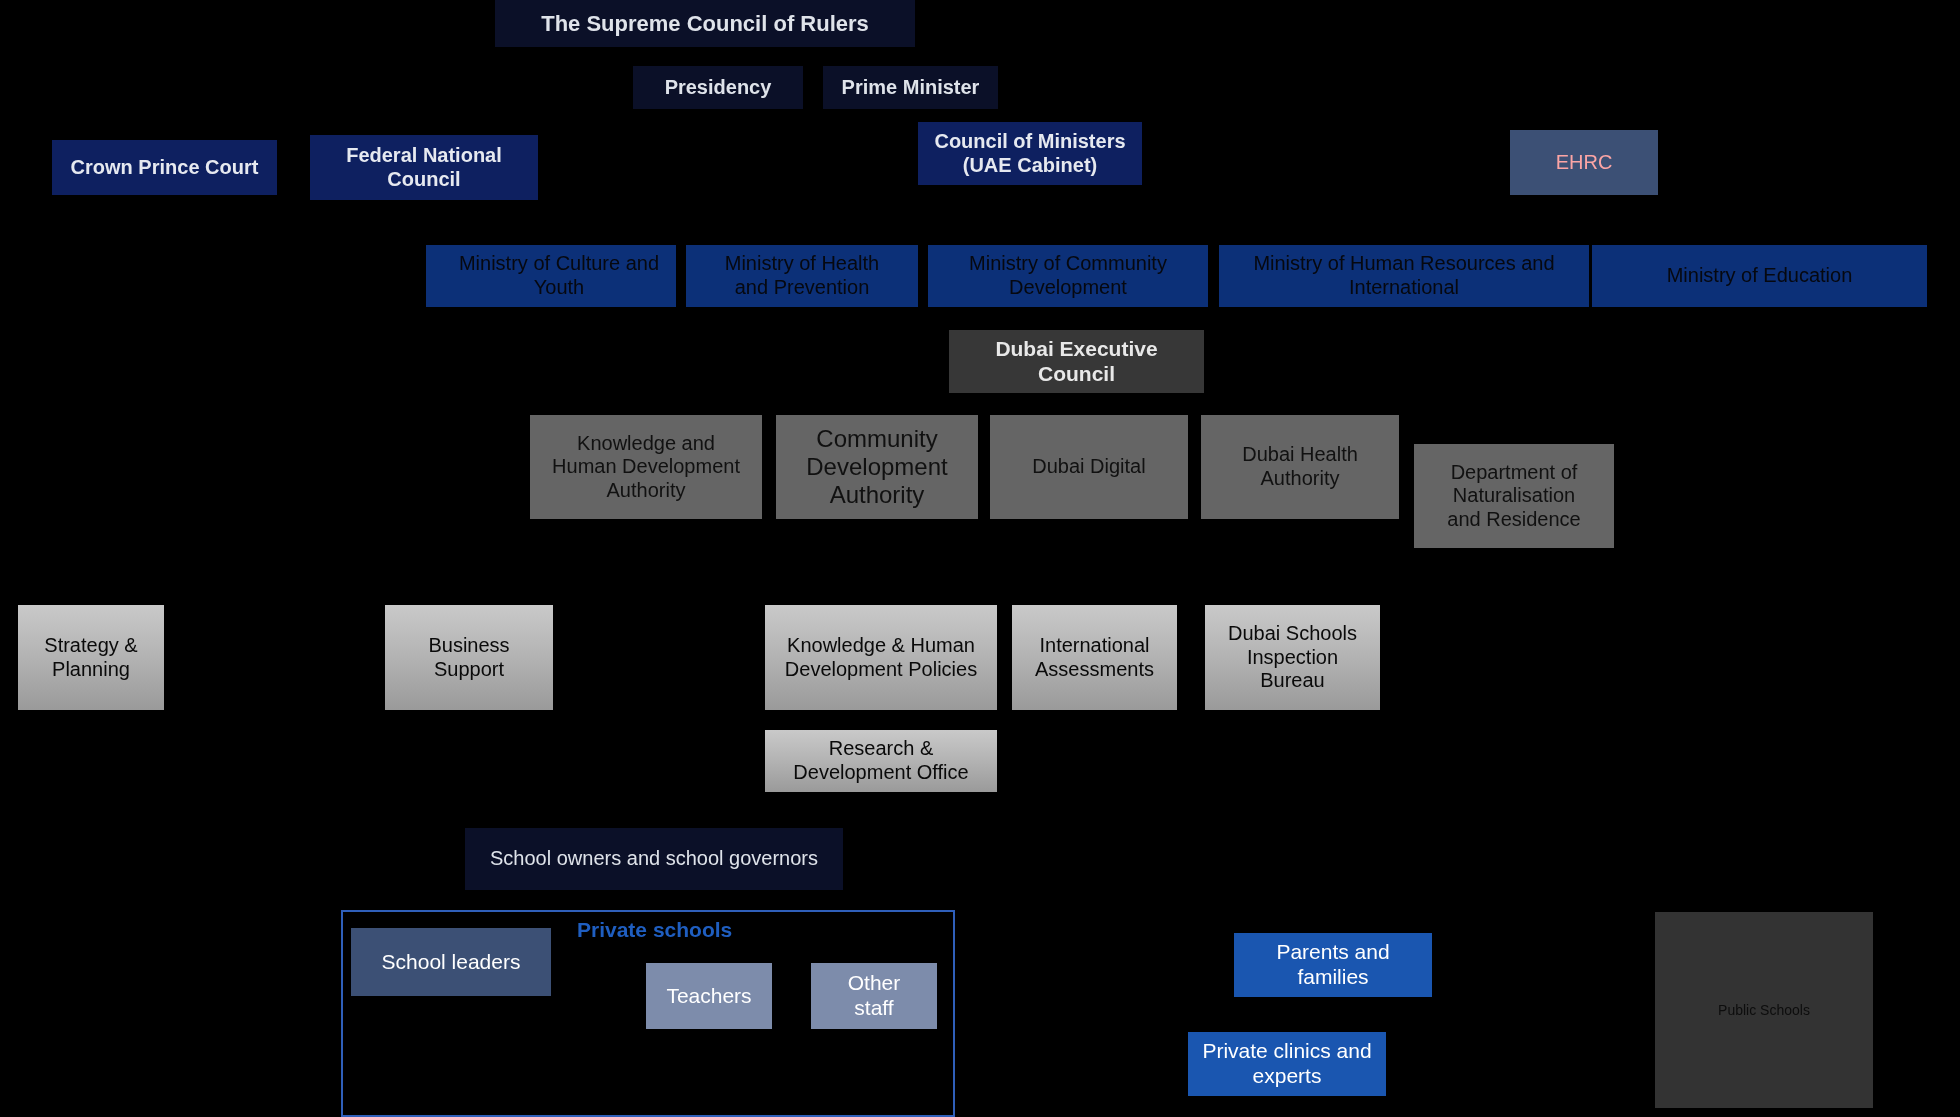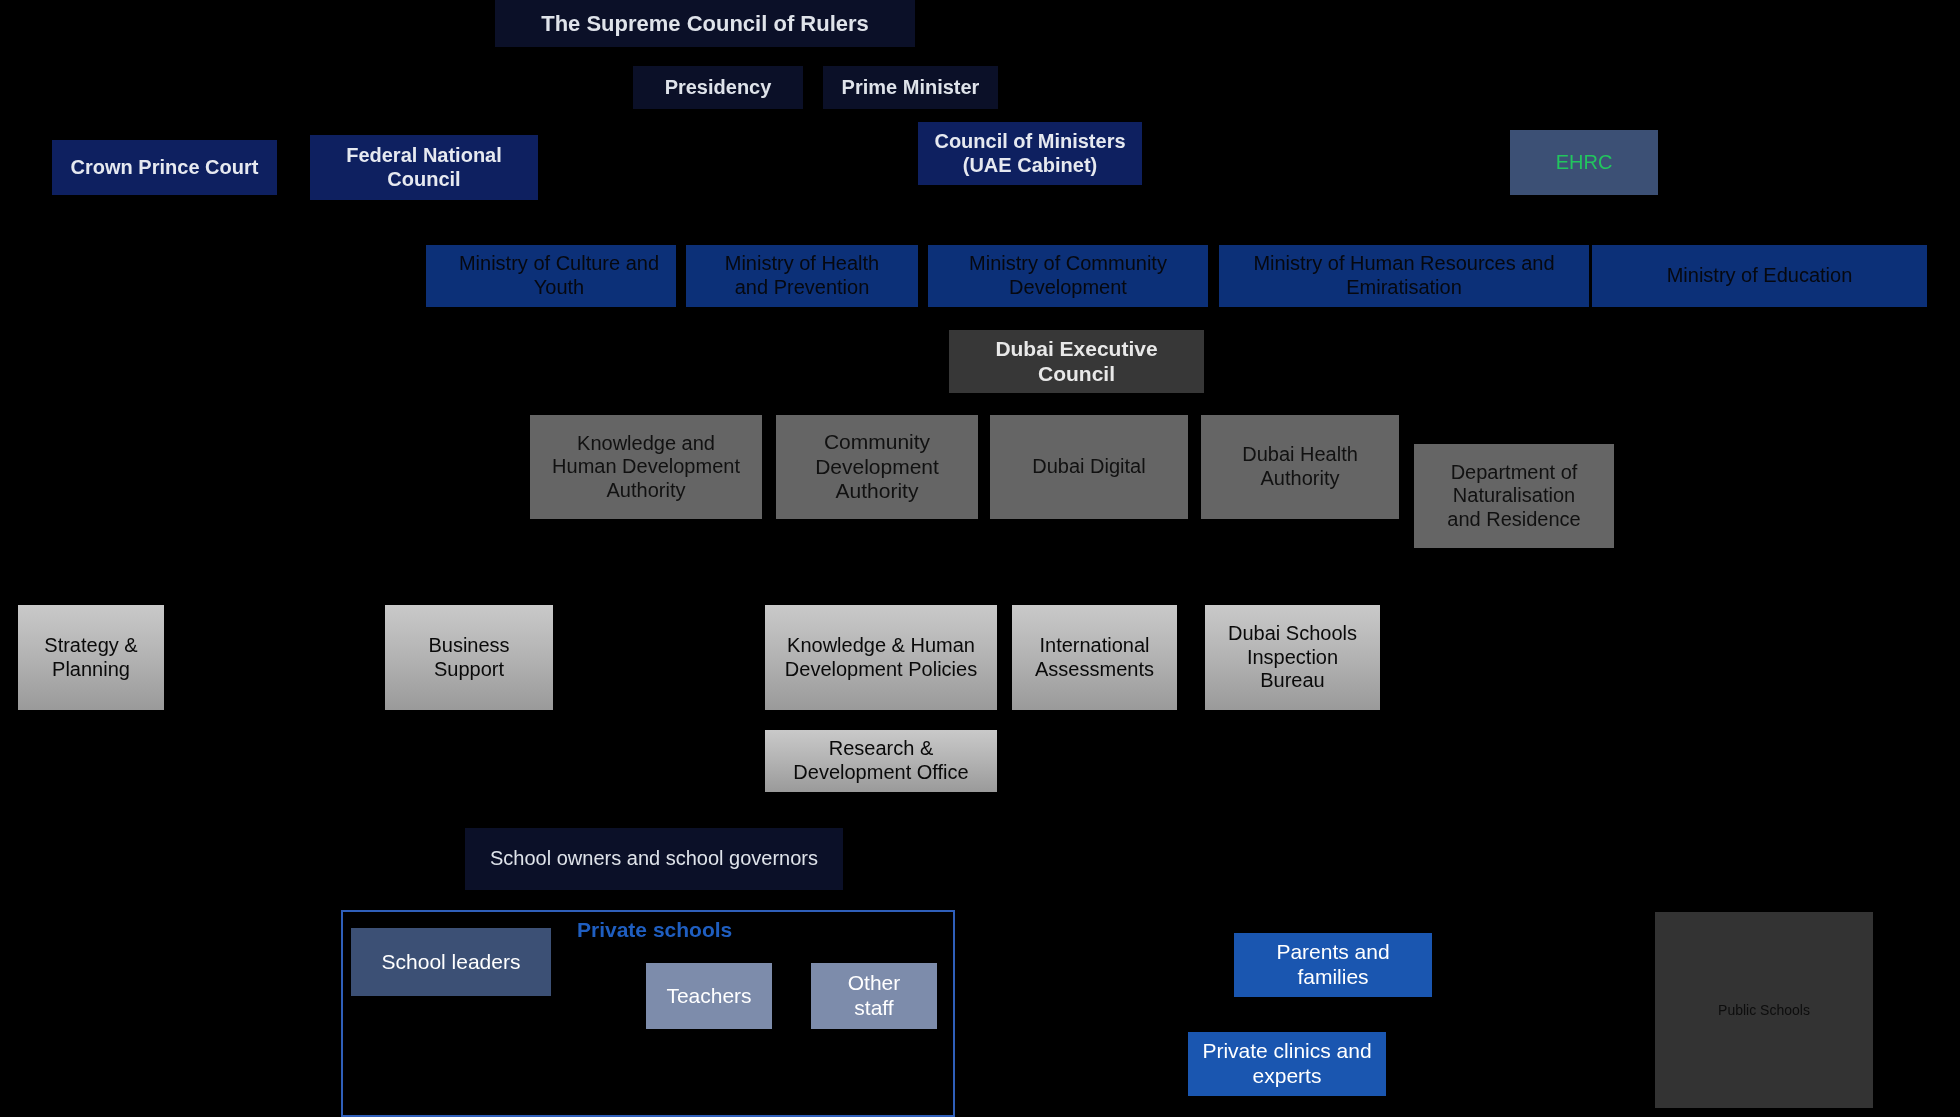--- a/index.html
+++ b/index.html
@@ -41,21 +41,21 @@
     color: #e6e9f0;
     font-weight: bold;
   }
   .v-blue-dark {          
     background: #0c3078;
     color: #06080f;
     font-weight: normal;
   }
   .v-steel {              
     background: #3c5075;
-    color: #22c55e;
+    color: #fca5a5;
     font-weight: normal;
   }
   .v-steel-light {
     background: #7d8cab;
     color: #ffffff;
     font-weight: normal;
   }
   .v-brightblue {
     background: #1a56b0;
     color: #ffffff;
@@ -121,32 +121,32 @@
   <div class="node v-blue-dark" style="left:426px; top:245px; width:250px; height:62px; font-size:20px;padding-left:22px;">Ministry of Culture and
 Youth</div>
 
   <div class="node v-blue-dark" style="left:686px; top:245px; width:232px; height:62px; font-size:20px;">Ministry of Health
 and Prevention</div>
 
   <div class="node v-blue-dark" style="left:928px; top:245px; width:280px; height:62px; font-size:20px;">Ministry of Community
 Development</div>
 
   <div class="node v-blue-dark" style="left:1219px; top:245px; width:370px; height:62px; font-size:20px;">Ministry of Human Resources and
-Emiratisation</div>
+International</div>
 
   <div class="node v-blue-dark" style="left:1592px; top:245px; width:335px; height:62px; font-size:20px;">Ministry of Education</div>
 
   <div class="node v-darkgray" style="left:949px; top:330px; width:255px; height:63px; font-size:21px;">Dubai Executive
 Council</div>
 
   <div class="node v-midgray" style="left:530px; top:415px; width:232px; height:104px; font-size:20px;">Knowledge and
 Human Development
 Authority</div>
 
-  <div class="node v-midgray" style="left:776px; top:415px; width:202px; height:104px; font-size:21px;">Community
+  <div class="node v-midgray" style="left:776px; top:415px; width:202px; height:104px; font-size:24px;">Community
 Development
 Authority</div>
 
   <div class="node v-midgray" style="left:990px; top:415px; width:198px; height:104px; font-size:20px;">Dubai Digital</div>
 
   <div class="node v-midgray" style="left:1201px; top:415px; width:198px; height:104px; font-size:20px;">Dubai Health
 Authority</div>
 
   <div class="node v-midgray" style="left:1414px; top:415px; width:200px; height:104px; font-size:20px;margin-top:29px;">Department of
 Naturalisation

